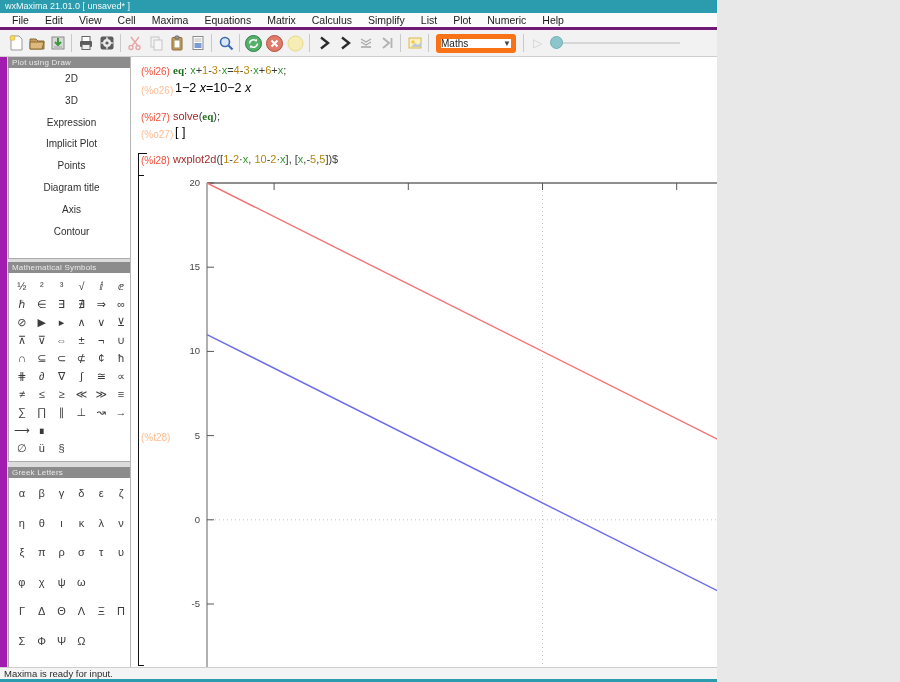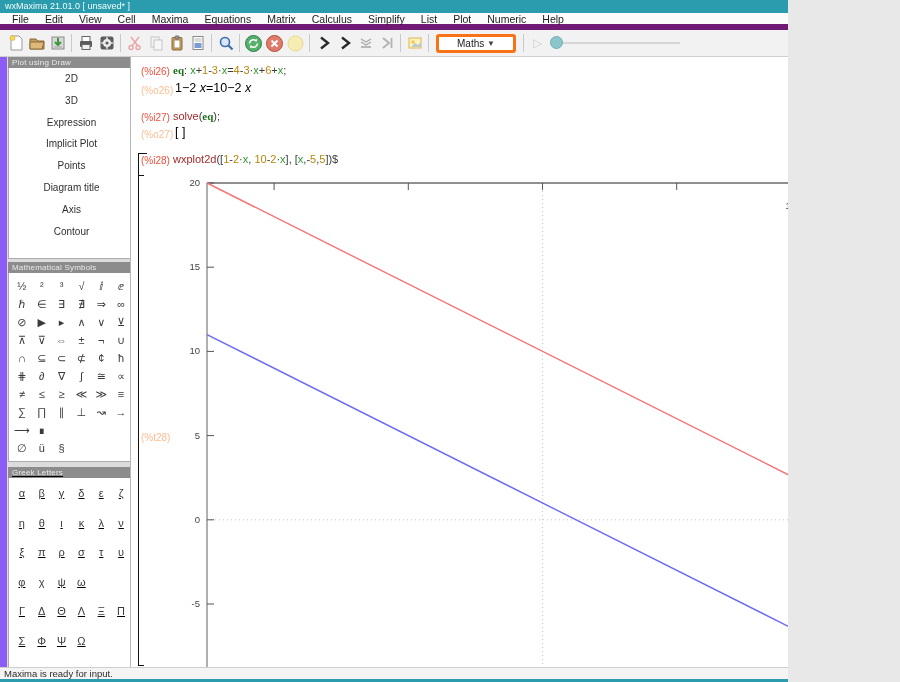--- a/index.html
+++ b/index.html
@@ -1,36 +1,36 @@
 <!DOCTYPE html>
 <html><head>
 <meta charset="utf-8">
 <style>
   * { margin:0; padding:0; box-sizing:border-box; }
   html,body { background:#e8e8e8; }
   body { font-family:"Liberation Sans", sans-serif; }
-  .window { position:relative; width:788px; height:682px; background:#8b5cf6; overflow:hidden;
+  .window { position:relative; width:717px; height:682px; background:#a21caf; overflow:hidden;
             font-family:"Liberation Sans", sans-serif; }
 
   
   .titlebar { position:absolute; left:0; top:0; width:900px; height:13px; background:#2a9cad;
               color:#f2fbfc; font-size:9px; line-height:13px; padding-left:5px; }
 
   
   .menubar { position:absolute; left:0; top:13px; width:900px; height:17px; background:#fbfbfb;
-             border-bottom:6px solid #701a75; display:flex; align-items:center; padding-left:4px; }
+             border-bottom:3px solid #701a75; display:flex; align-items:center; padding-left:4px; }
   .menubar .mitem { font-size:10.5px; color:#1c1c1c; padding:0 8px; line-height:16px; cursor:default; }
 
   
   .toolbar { position:absolute; left:0; top:30px; width:900px; height:27px; background:#f2f2f2;
              border-bottom:1px solid #cfcfcf; display:flex; align-items:center; padding-left:5px; }
   .tbtn { width:21px; height:21px; display:flex; align-items:center; justify-content:center; }
   .tsep { width:1px; height:18px; background:#c9c9c9; margin:0 3px; }
-  .combobox { width:80px; height:19px; background:#fff; border:3px solid #f97316; border-radius:3px;
-              font-size:10px; color:#222; display:flex; align-items:center; padding:0 18px; margin:8px 4px; }
+  .combobox { width:80px; height:19px; background:#fff; border:5px solid #f97316; border-radius:3px;
+              font-size:10px; color:#222; display:flex; align-items:center; padding:0 0; margin:8px 4px; }
   .combobox .cbtext { flex:1; }
   .combobox .arrow { font-size:8px; color:#444; }
   .play-tri { color:#cfcfcf; font-size:12px; margin:0 6px; }
   .slider { position:relative; width:130px; height:20px; margin-left:2px; }
   .slider .track { position:absolute; left:8px; right:0; top:9px; height:2px; background:#d6d6d6; }
   .slider .knob { position:absolute; left:0; top:3px; width:13px; height:13px; border-radius:50%;
                   background:#8cc6cb; border:1px solid #6fb0b6; }
 
   
   .sidebar { position:absolute; left:7px; top:57px; width:129px; height:610px; background:#dcdcdc; }
@@ -308,21 +308,21 @@
           <span class="symcell">∎</span>
           <span class="symcell"></span>
           <span class="symcell"></span>
           <span class="symcell"></span>
           <span class="symcell"></span>
           <span class="symcell">∅</span>
           <span class="symcell">ü</span>
           <span class="symcell">§</span>
         </div>
     </div>
-    <div class="panel" style="top:410px;text-decoration:underline;">
+    <div class="panel" style="top:410px;">
       <div class="phead">Greek Letters</div>
       <div class="pbody greekgrid" style="height:190px;">
           <span class="greekcell">α</span>
           <span class="greekcell">β</span>
           <span class="greekcell">γ</span>
           <span class="greekcell">δ</span>
           <span class="greekcell">ε</span>
           <span class="greekcell">ζ</span>
           <span class="greekcell">η</span>
           <span class="greekcell">θ</span>

